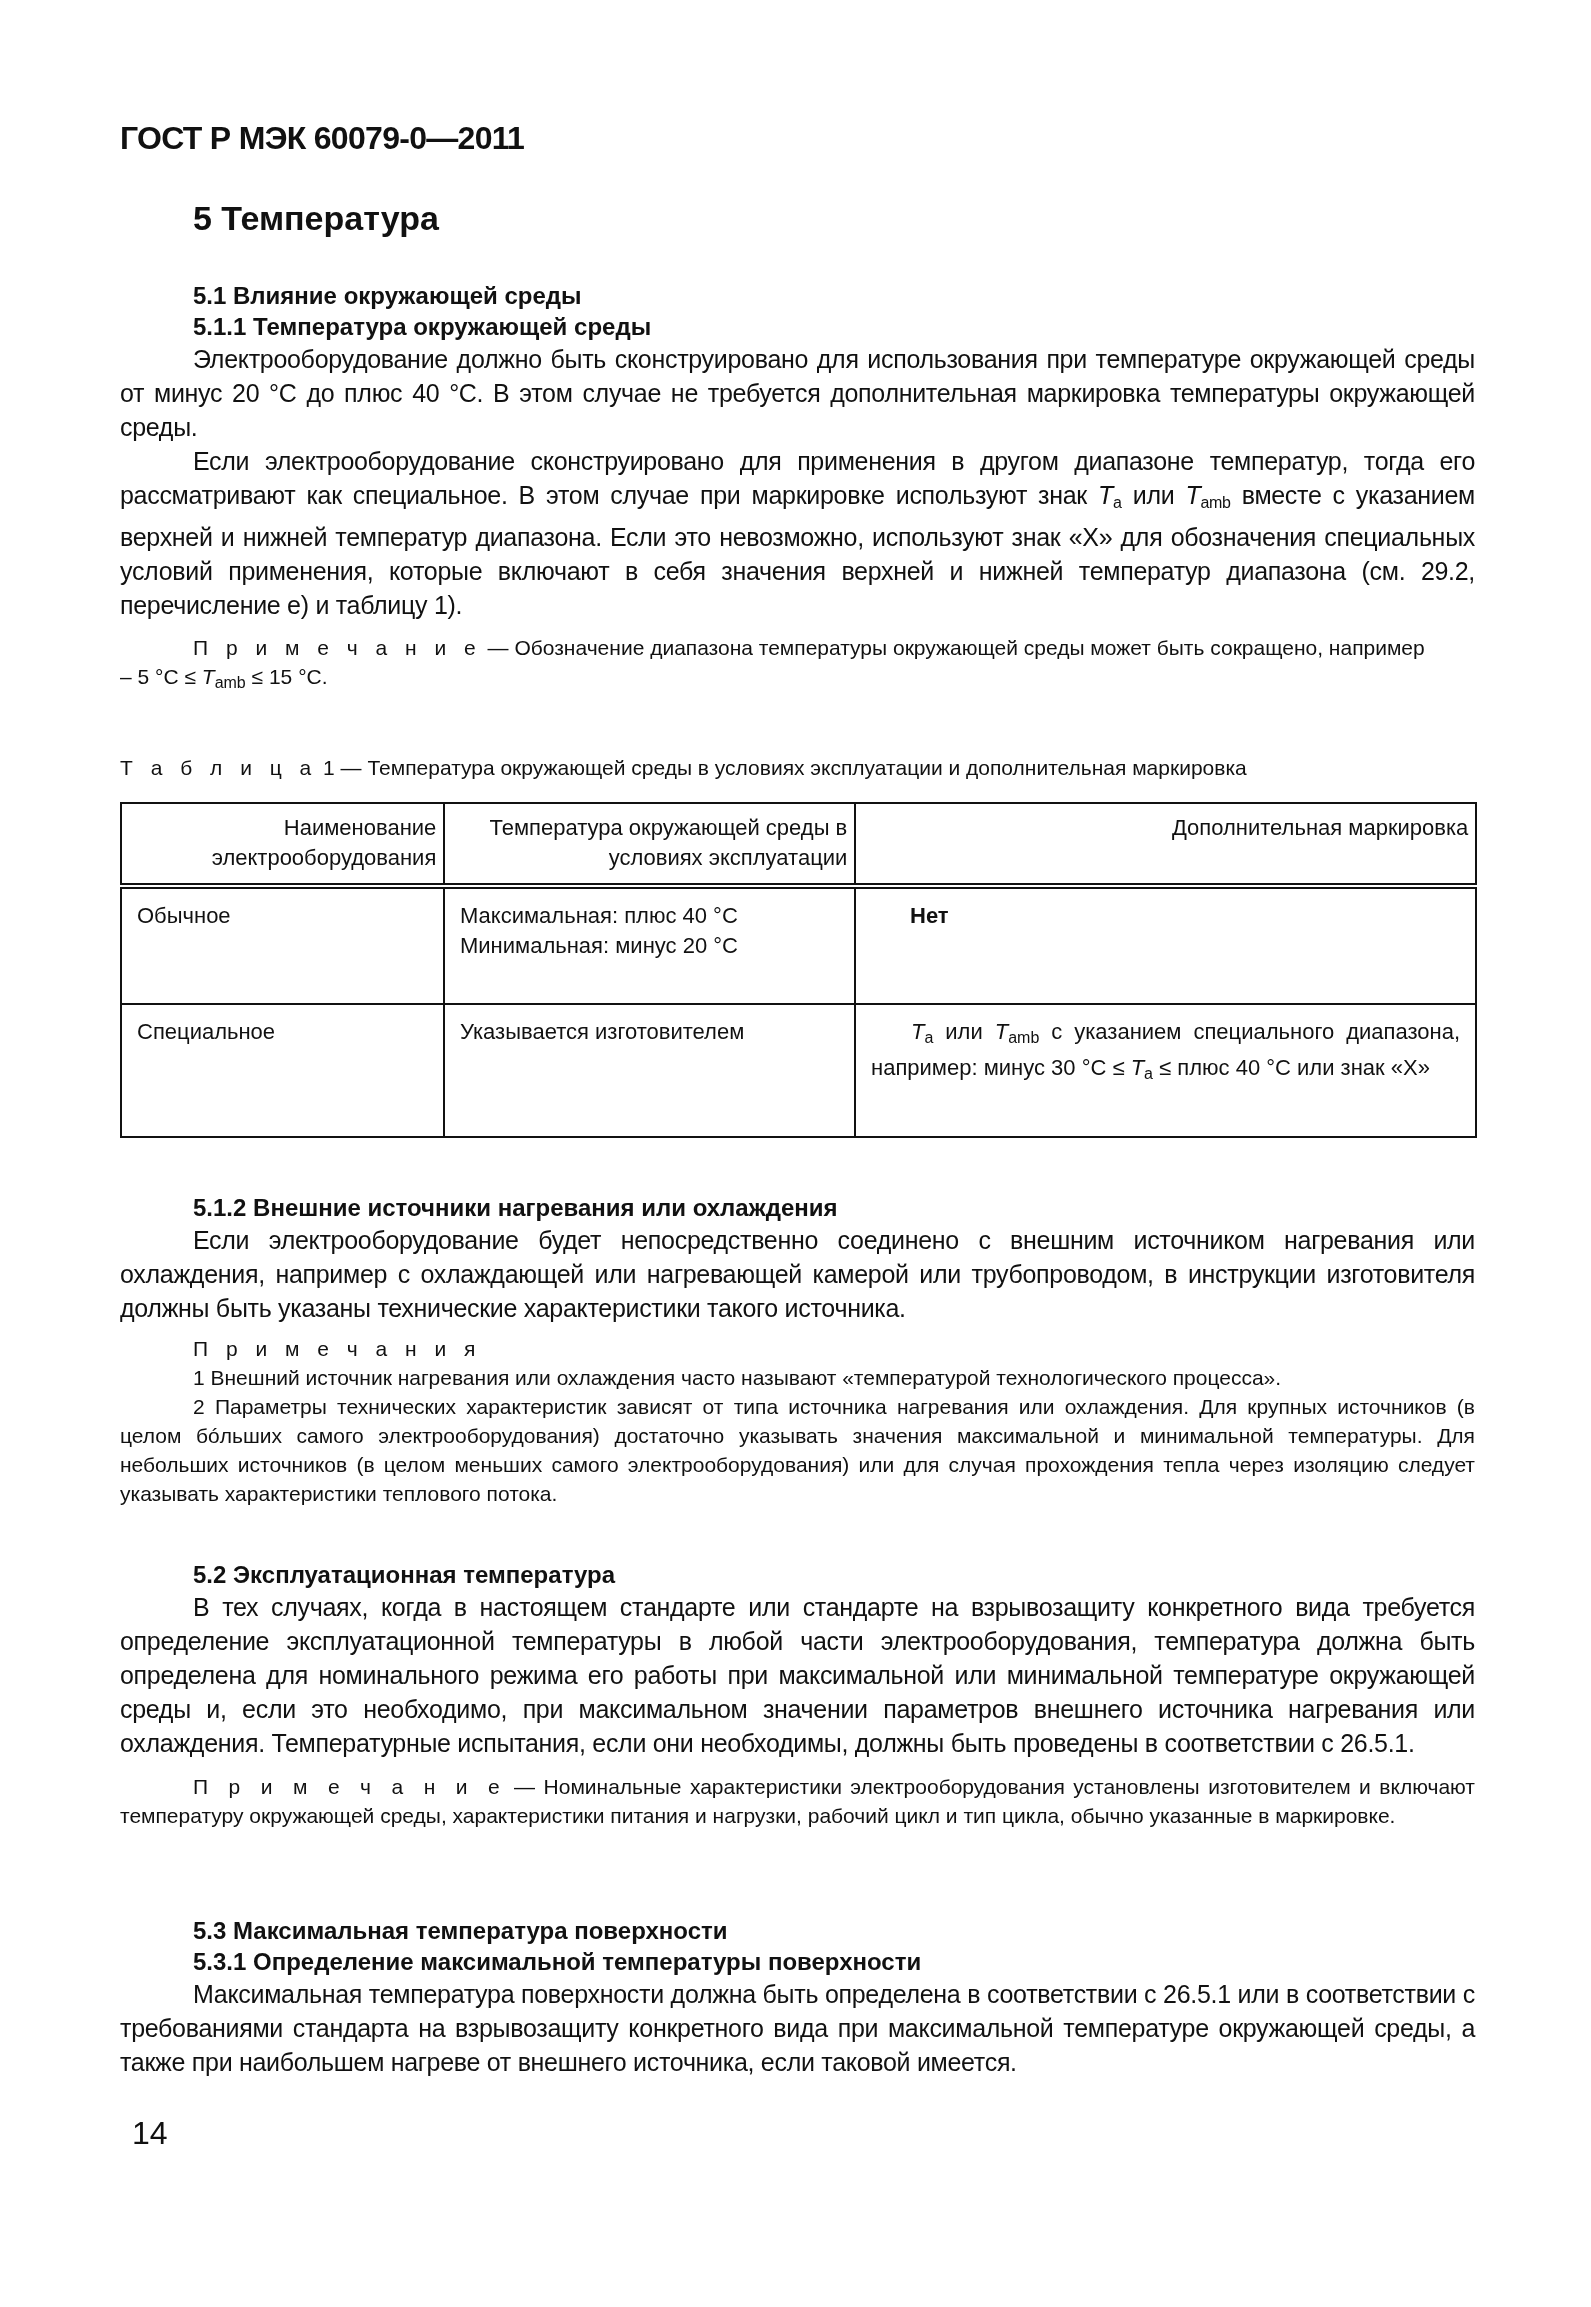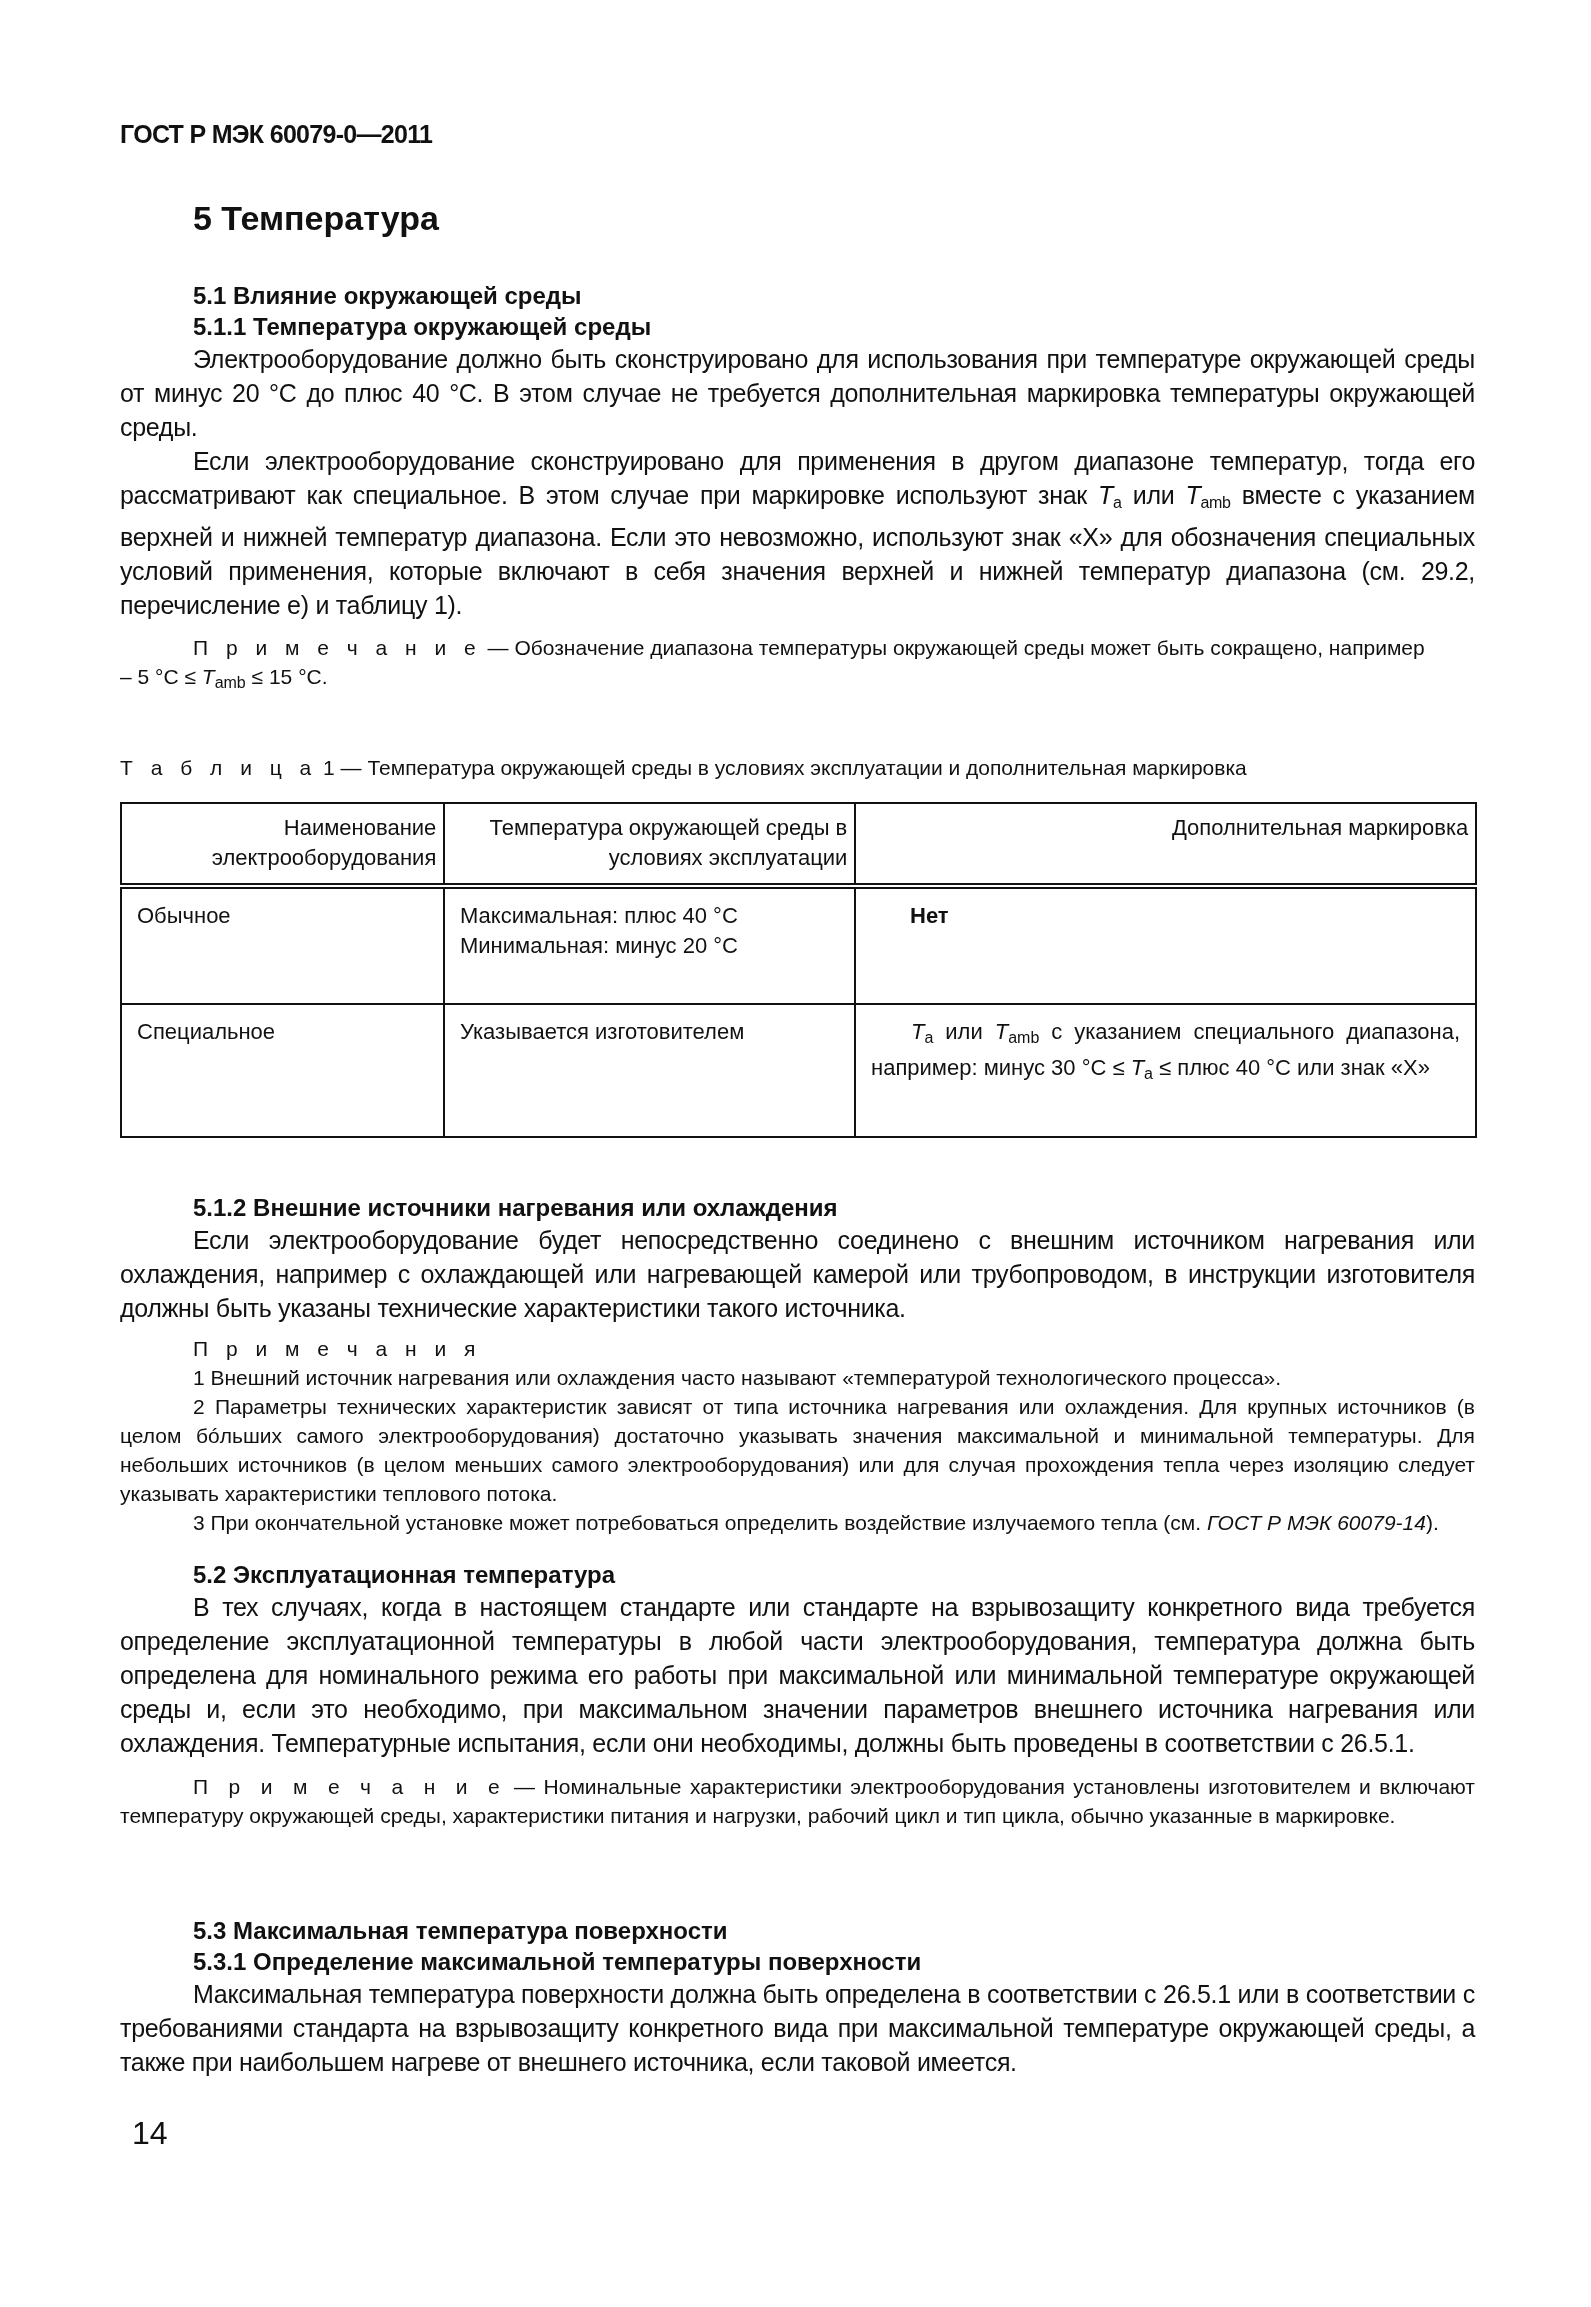--- a/index.html
+++ b/index.html
@@ -1,19 +1,19 @@
 <!DOCTYPE html>
 <html style="font-size:10.8px"><head>
 <meta charset="utf-8">
 <style>
   html, body { margin:0; padding:0; background:#ffffff; }
   body { width:1592px; height:2307px; position:relative; overflow:hidden;
          font-family:"Liberation Sans", sans-serif; color:#111; }
   .page { position:absolute; left:120px; top:0; width:1355px; }
-  .hdr { position:absolute; top:120px; left:0; font-weight:bold; font-size:25px; letter-spacing:-0.7px; }
+  .hdr { position:absolute; top:120px; left:0; font-weight:bold; font-size:32px; letter-spacing:-0.7px; }
   .h1 { position:absolute; top:199px; left:73px; font-weight:bold; font-size:34px; }
   .h2 { font-weight:bold; font-size:24px; padding-left:73px; line-height:31px; }
   .p { font-size:25px; line-height:34px; text-align:justify; text-indent:73px; margin:0; letter-spacing:-0.3px; }
   .note { font-size:21px; line-height:29px; text-align:justify; text-indent:73px; margin:0; }
   .sp { letter-spacing:6px; }
   .flow { position:absolute; left:0; width:1355px; }
   sub { font-size:16px; vertical-align:-4px; }
   i { font-style:italic; }
   table.t { border-collapse:collapse; width:1357px; font-size:22px; line-height:30px; }
   table.t td { border:2px solid #111; vertical-align:top; padding:12px 15px; }
@@ -69,21 +69,20 @@
       </tbody>
     </table>
   </div>
 
   <div class="flow" style="top:1192px;">
     <div class="h2">5.1.2 Внешние источники нагревания или охлаждения</div>
     <p class="p">Если электрооборудование будет непосредственно соединено с внешним источником нагревания или охлаждения, например с охлаждающей или нагревающей камерой или трубопроводом, в инструкции изготовителя должны быть указаны технические характеристики такого источника.</p>
     <p class="note" style="margin-top:9.4px;"><span class="sp">П р и м е ч а н и я</span></p>
     <p class="note">1 Внешний источник нагревания или охлаждения часто называют «температурой технологического процесса».</p>
     <p class="note">2 Параметры технических характеристик зависят от типа источника нагревания или охлаждения. Для крупных источников (в целом бóльших самого электрооборудования) достаточно указывать значения максимальной и минимальной температуры. Для небольших источников (в целом меньших самого электрооборудования) или для случая прохождения тепла через изоляцию следует указывать характеристики теплового потока.</p>
-    <p class="note"><span>3 При окончательной установке может потребоваться определить воздействие излучаемого тепла (см. </span><i>ГОСТ Р МЭК 60079-14</i><span>).</span></p>
   </div>
 
   <div class="flow" style="top:1559px;">
     <div class="h2">5.2 Эксплуатационная температура</div>
     <p class="p">В тех случаях, когда в настоящем стандарте или стандарте на взрывозащиту конкретного вида требуется определение эксплуатационной температуры в любой части электрооборудования, температура должна быть определена для номинального режима его работы при максимальной или минимальной температуре окружающей среды и, если это необходимо, при максимальном значении параметров внешнего источника нагревания или охлаждения. Температурные испытания, если они необходимы, должны быть проведены в соответствии с 26.5.1.</p>
     <p class="note" style="margin-top:12px;"><span class="sp">П р и м е ч а н и е</span><span> — Номинальные характеристики электрооборудования установлены изготовителем и включают температуру окружающей среды, характеристики питания и нагрузки, рабочий цикл и тип цикла, обычно указанные в маркировке.</span></p>
   </div>
 
   <div class="flow" style="top:1915px;">
     <div class="h2">5.3 Максимальная температура поверхности</div>

